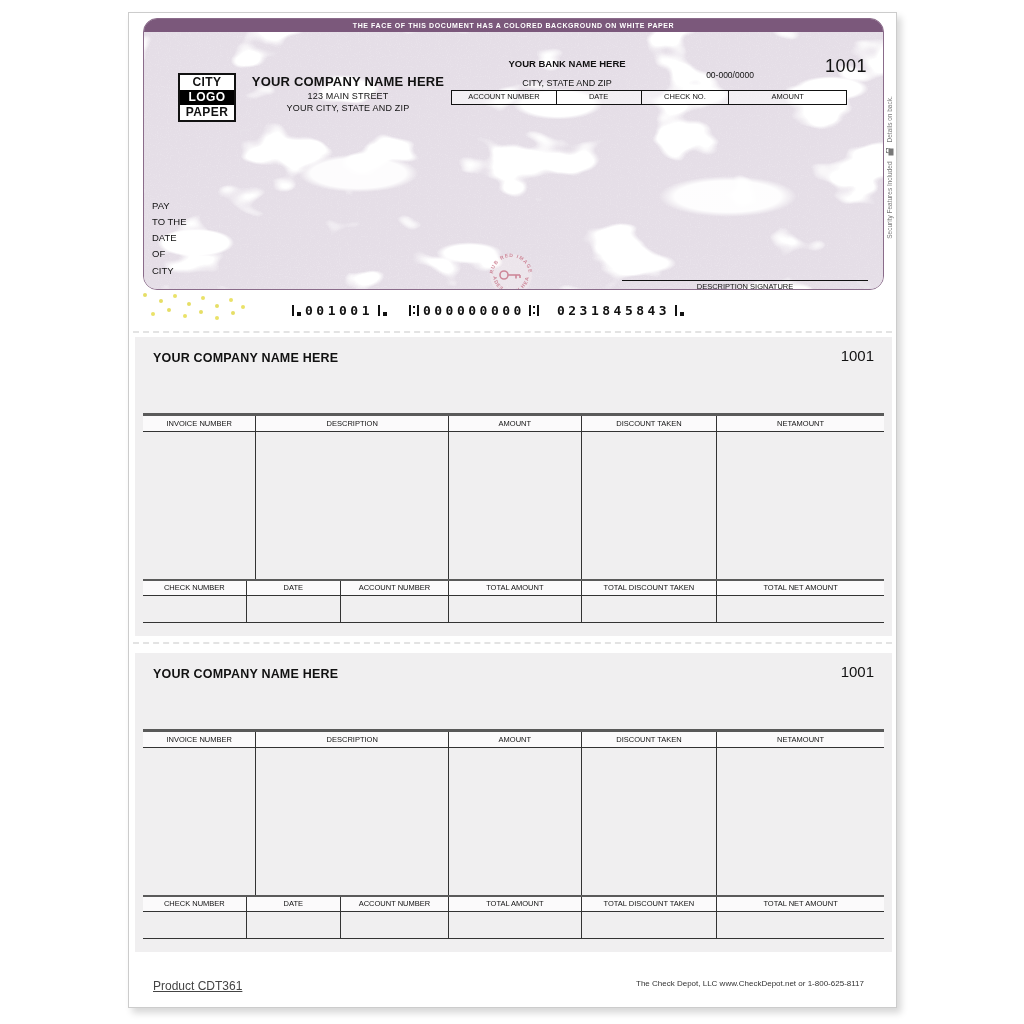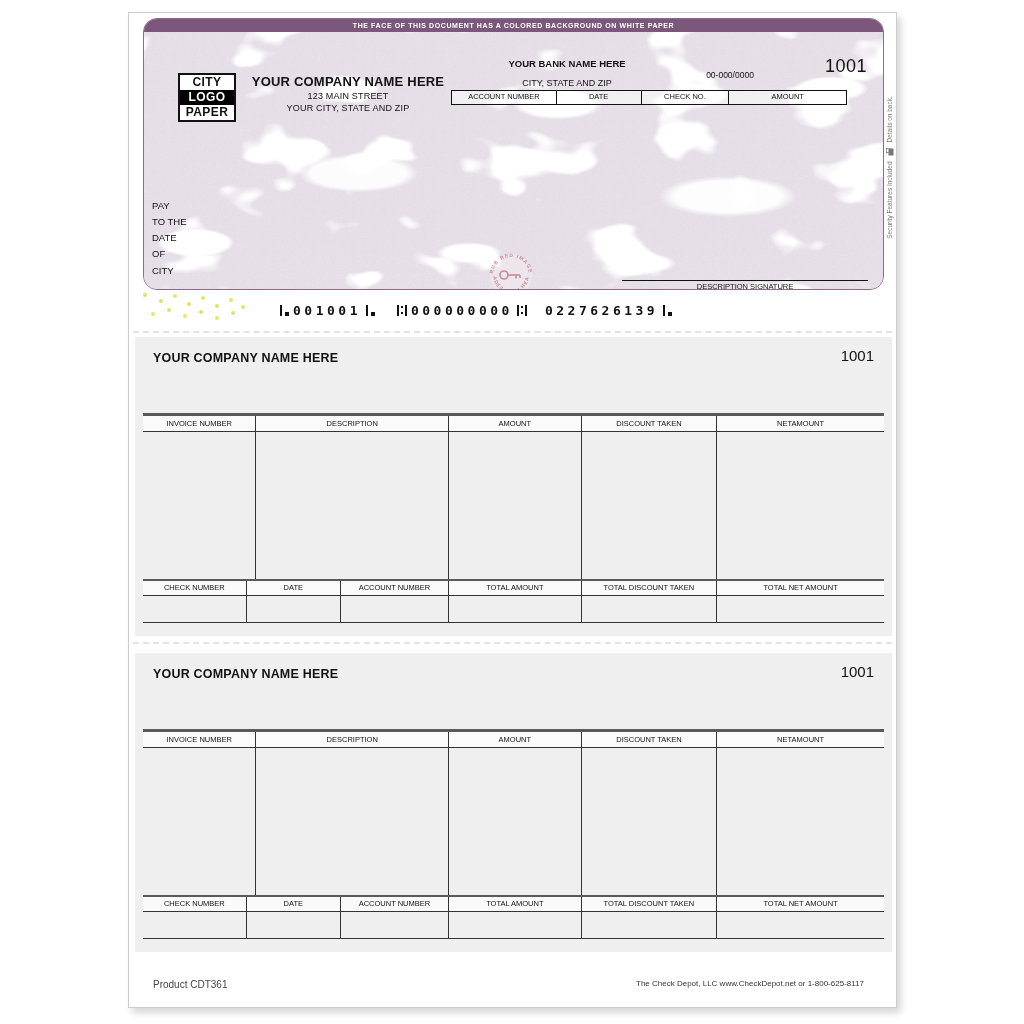--- a/index.html
+++ b/index.html
@@ -57,21 +57,21 @@
   .sec-note { position:absolute; right:1px; top:30px; width:13px; height:250px; }
   .sec-inner { position:absolute; width:250px; height:13px; left:-118px; top:118px;
     transform:rotate(-90deg); display:flex; align-items:center; justify-content:center; gap:6px;
     font-size:6.5px; color:#777; white-space:nowrap; }
   .lock-icon { display:inline-block; width:7px; height:7px; position:relative; }
   .lock-icon::before { content:""; position:absolute; left:1.5px; top:0; width:4px; height:4px;
     border:1px solid #777; border-bottom:none; border-radius:3px 3px 0 0; }
   .lock-icon::after { content:""; position:absolute; left:0; top:3px; width:7px; height:4.5px; background:#777; }
 
   
-  .micr { position:absolute; left:146px; top:289px; display:flex; align-items:center; height:16px; }
+  .micr { position:absolute; left:158px; top:289px; display:flex; align-items:center; height:16px; }
   .micr .digits { font-family:"DejaVu Sans Mono","Liberation Mono",monospace; font-weight:bold;
     font-size:13px; letter-spacing:3.5px; color:#111; }
   .micr .gap { width:14px; }
   .m-sym { position:relative; display:inline-block; width:10px; height:11px; margin:0 4px; }
   .m-onus::before { content:""; position:absolute; left:1px; top:0; width:2px; height:11px; background:#111; }
   .m-onus::after { content:""; position:absolute; left:6px; bottom:0; width:4px; height:4px; background:#111; }
   .m-transit::before { content:""; position:absolute; left:0; top:0; width:2px; height:11px; background:#111;
     box-shadow:8px 0 0 #111; }
   .m-transit::after { content:""; position:absolute; left:4px; top:1px; width:2.5px; height:2.5px; background:#111;
     box-shadow:0 6px 0 #111; }
@@ -99,21 +99,21 @@
   .trow2 { border-top:2.5px solid #5a5a5a; border-bottom:1px solid #333; background:#fbfafb;align-items:flex-end; }
   .trow2 .cell { font-size:7.5px; line-height:14px; text-align:center; }
   .erow { border-bottom:1.5px solid #333; }
   .erow .cell { height:26px; }
   
   .dc0{width:15.3%} .dc1{width:26%} .dc2{width:17.9%} .dc3{width:18.3%} .dc4{width:22.5%}
   
   .tc0{width:14%} .tc1{width:12.7%} .tc2{width:14.6%} .tc3{width:17.9%} .tc4{width:18.3%} .tc5{width:22.5%}
 
   
-  .footer-product { position:absolute; left:24px; top:966px; font-size:10px; color:#444; }
+  .footer-product { position:absolute; left:24px; top:966px; font-size:12px; color:#444;text-decoration:underline; }
   .footer-company { position:absolute; right:32px; top:966px; font-size:8px; color:#333; }
 </style>
 </head>
 <body>
 
 <div class="page">
 
   <div class="check-card">
     <div class="check-body">
       <svg class="marble-svg" xmlns="http://www.w3.org/2000/svg">
@@ -201,21 +201,21 @@
 
   <div class="micr">
     <span class="m-sym m-onus"></span>
       <span class="digits">001001</span>
       <span class="m-sym m-onus"></span>
     <span class="gap"></span>
     <span class="m-sym m-transit"></span>
       <span class="digits">000000000</span>
       <span class="m-sym m-transit"></span>
     <span class="gap"></span>
-    <span class="digits">0227626139</span>
+    <span class="digits">0231845843</span>
       <span class="m-sym m-onus"></span>
   </div>
 
   <div class="perf perf-1"></div>
 
   <div class="stub stub-1">
     <div class="stub-company">YOUR COMPANY NAME HERE</div>
     <div class="stub-number">1001</div>
     <div class="stub-table">
       <div class="trow hrow">

